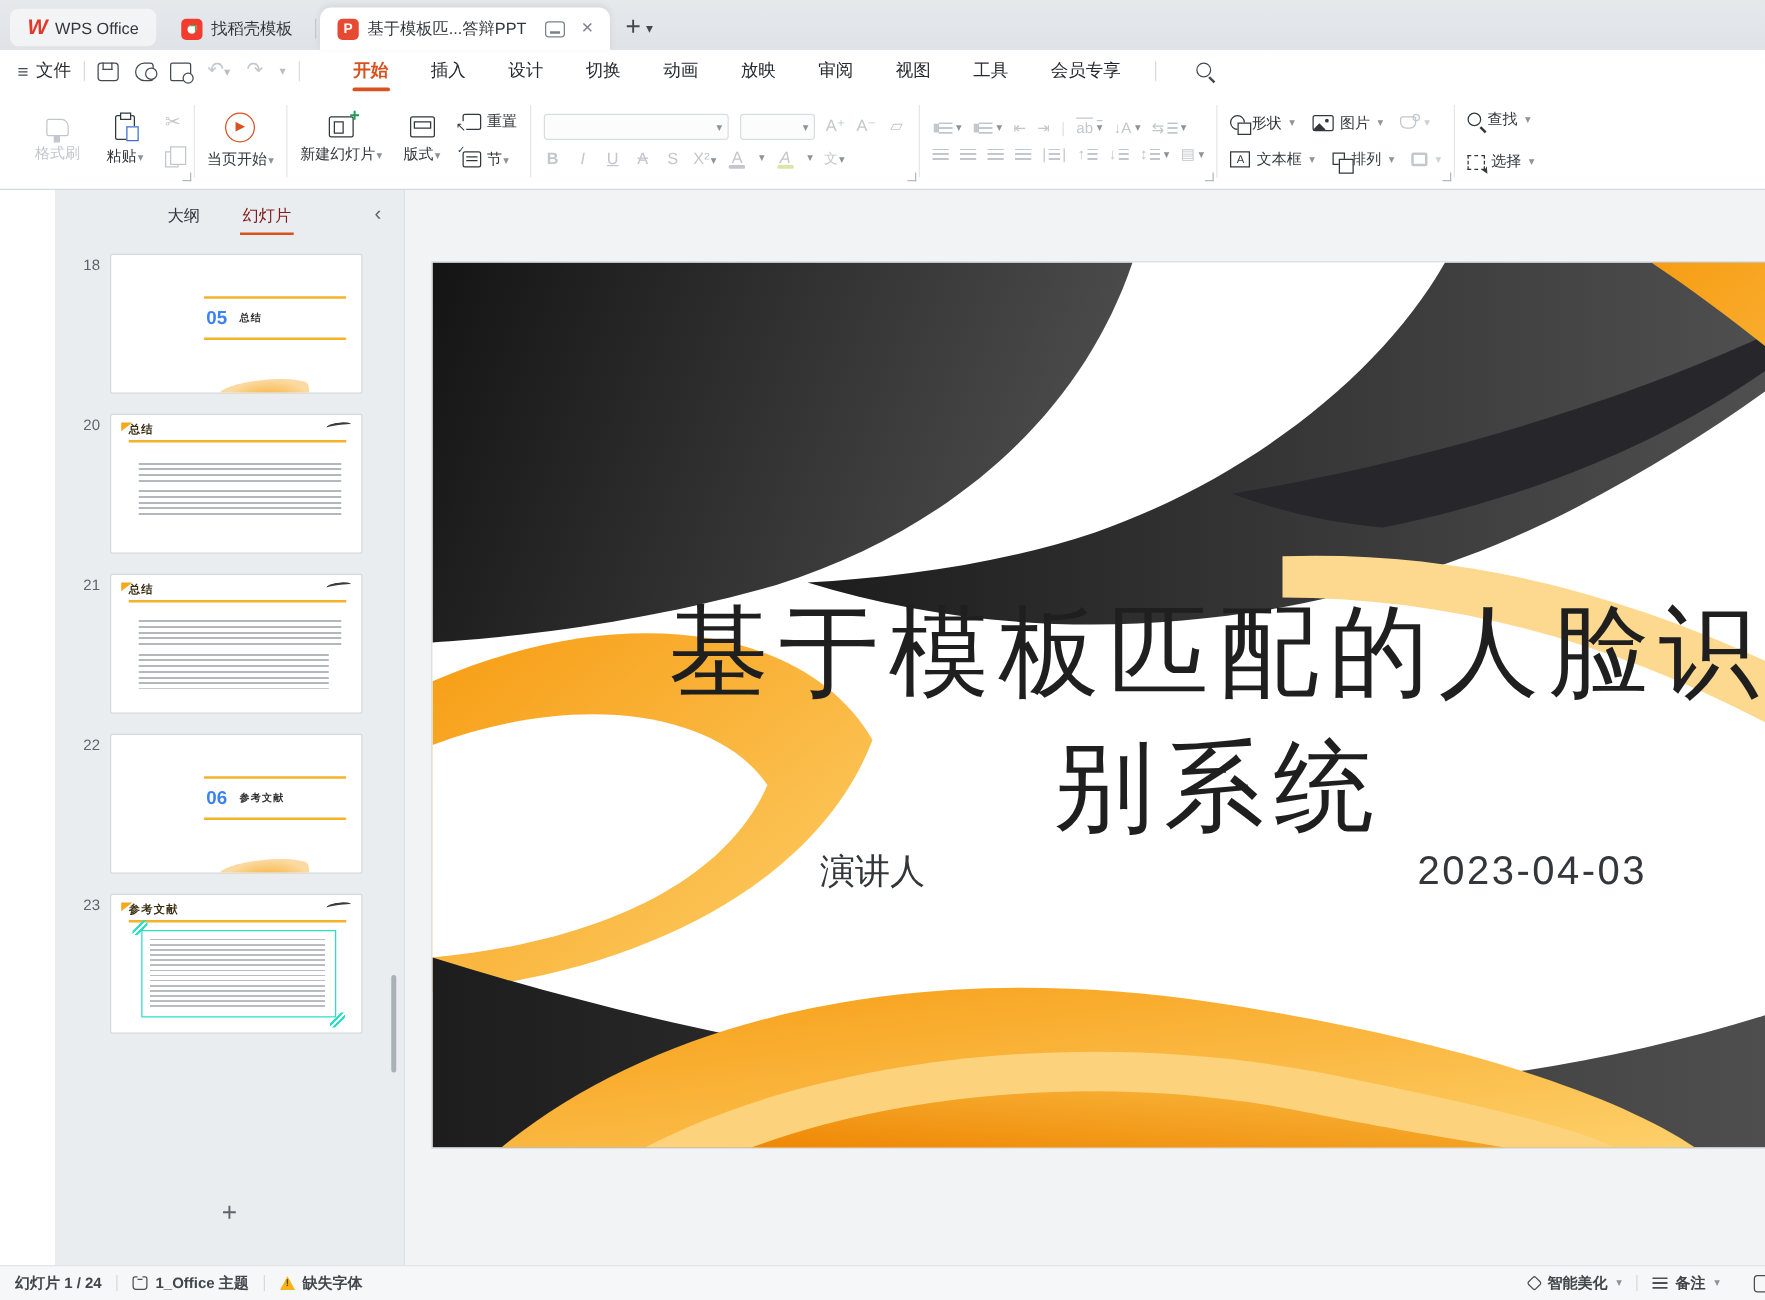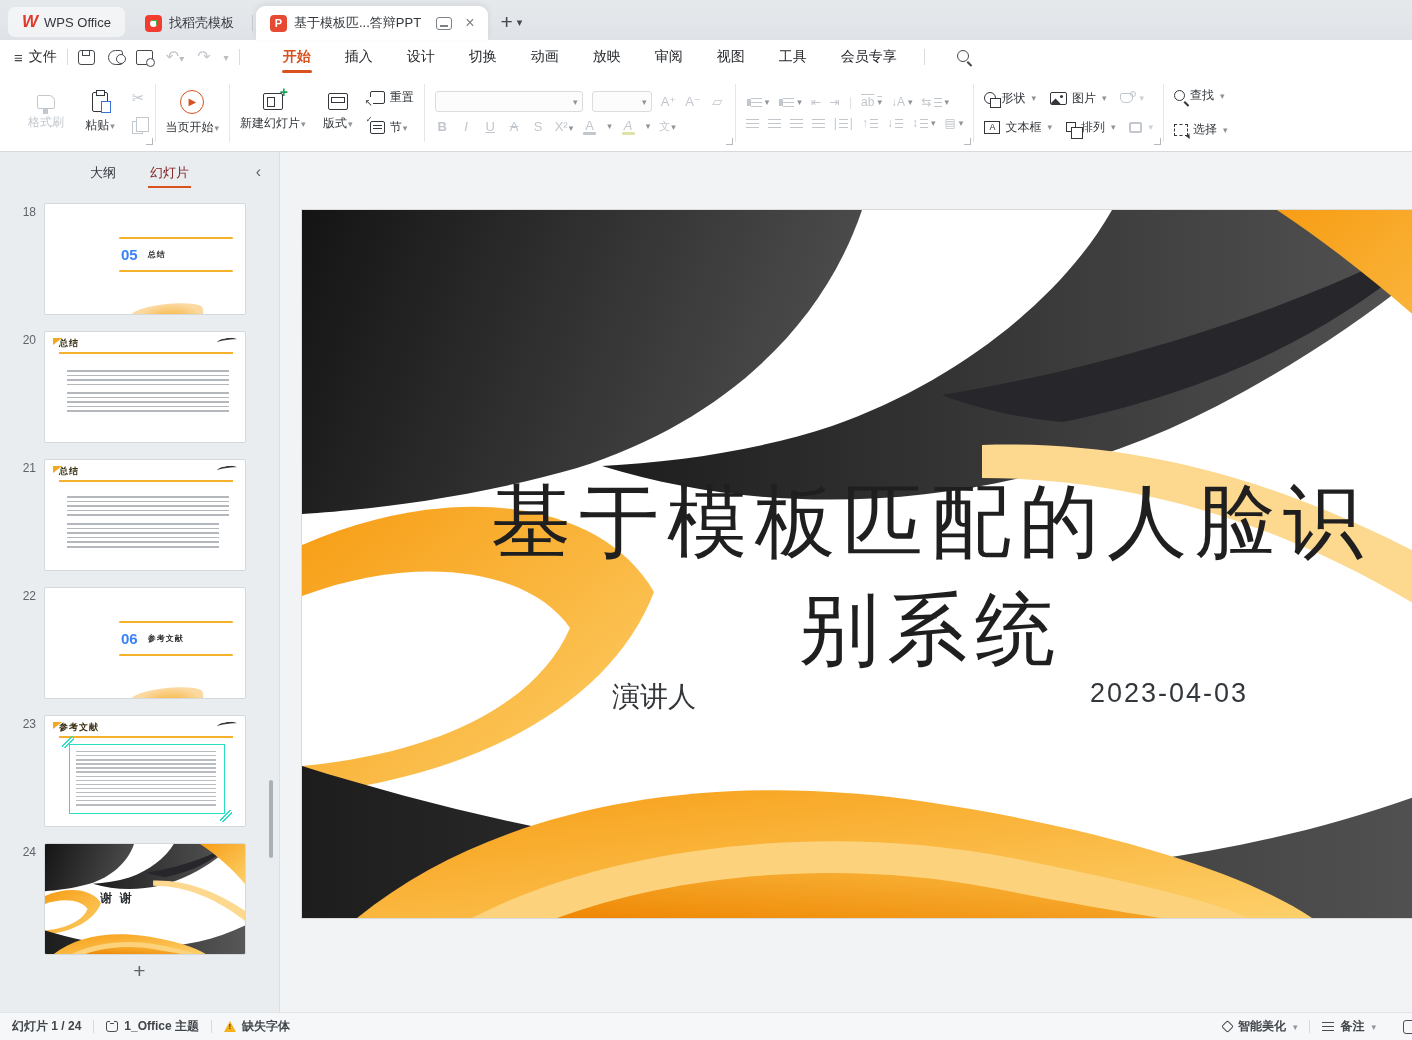--- a/index.html
+++ b/index.html
@@ -107,21 +107,21 @@
   .combo.size { width:60px; }
   .fi { font-size:13px; color:#c2c7cd; min-width:15px; text-align:center; }
   .fi.u { text-decoration:underline; } .fi.k { text-decoration:line-through; } .fi.i { font-style:italic; }
   .fi .bar { display:block; width:13px; height:3px; background:#c2c7cd; margin:-1px auto 0; border-radius:1px; }
   .pgrp { display:flex; flex-direction:column; gap:7px; }
   .pi { color:#c2c7cd; font-size:12px; display:inline-flex; align-items:center; gap:2px; }
   .i-lines { display:inline-block; width:13px; height:9px; background:repeating-linear-gradient(#c2c7cd 0 1.4px, transparent 1.4px 3.8px); }
   .i-lines.dots { box-shadow:-5px 0 0 -1px #c2c7cd; margin-left:5px; width:11px; }
 
   
-  .content { flex:1 1 auto; display:flex; min-height:0; }
+  .content { flex:1 1 auto; display:flex; min-height:0;margin-left:44px; }
   .sidepanel { width:280px; background:#eaedf0; border-right:1px solid #dcdfe2; position:relative; flex:0 0 auto; }
   .panel-tabs { height:42px; display:flex; align-items:center; justify-content:center; gap:30px; font-size:13px; color:#33373c; position:relative; }
   .ptab { padding:4px 2px; position:relative; }
   .ptab.active { color:#7f1d1d; }
   .ptab.active::after { content:""; position:absolute; left:0; right:0; bottom:-2px; height:2px; background:#d8511f; }
   .collapse { position:absolute; right:18px; top:11px; font-size:16px; color:#5f6469; }
   .thumbs { position:absolute; top:51px; left:0; right:0; display:flex; flex-direction:column; gap:16px; }
   .thumb-row { display:flex; gap:8px; padding-left:14px; }
   .thumb-num { width:22px; font-size:12px; color:#5f6469; text-align:right; padding-top:2px; flex:0 0 auto; }
   .thumb-card { width:202px; height:112px; background:#fff; border:1px solid #d6d9dc; border-radius:2px; position:relative; overflow:hidden; flex:0 0 auto; }
@@ -150,21 +150,21 @@
   .ty-text { position:absolute; left:0; right:28%; top:42%; text-align:center; font-size:12px; font-weight:bold; color:#26292d; letter-spacing:2px; }
   .add-row { position:absolute; bottom:28px; left:0; right:0; height:26px; display:flex; align-items:center; justify-content:center; font-size:21px; color:#5f6469; }
   .vscroll { position:absolute; right:6px; top:628px; width:4px; height:78px; border-radius:2px; background:#aab0b6; }
 
   
   .canvas { flex:1 1 auto; position:relative; background:#f2f3f5; overflow:hidden; }
   .slide { position:absolute; left:22px; top:58px; width:1258px; height:708px; background:#fff; box-shadow:0 0 0 1px #d8dadc; }
   .slide-art { position:absolute; inset:0; width:100%; height:100%; }
   .slide-title { position:absolute; left:0; right:0; top:258px; text-align:center; font-size:80px; line-height:108px; letter-spacing:8px; color:#1f1f1f; font-weight:500; }
   .slide-presenter { position:absolute; left:310px; top:468px; font-size:28px; color:#33373b; }
-  .slide-date { position:absolute; left:788px; top:468px; font-size:27px; letter-spacing:2px; color:#33373b; }
+  .slide-date { position:absolute; left:788px; top:468px; font-size:32px; letter-spacing:2px; color:#33373b; }
   .notesbar { position:absolute; left:0; right:0; bottom:0; height:28px; background:#edeff1; border-top:1px solid #d9dcdf; display:flex; align-items:center; padding-left:14px; font-size:13px; color:#a3a8ae; }
 
   
   .statusbar { height:28px; background:#f6f7f8; border-top:1px solid #e2e4e7; display:flex; align-items:center; font-size:12px; color:#41464b; padding:0 10px 0 12px; flex:0 0 auto; position:relative; }
   .sb-sep { width:1px; height:13px; background:#d7dadd; margin:0 12px; }
   .sb-item { display:flex; align-items:center; gap:6px;font-weight:bold; }
   .warn-tri { width:0; height:0; border-left:6px solid transparent; border-right:6px solid transparent; border-bottom:11px solid #f6b21b; position:relative; }
   .warn-tri::after { content:"!"; position:absolute; left:-1.5px; top:1px; font-size:8px; color:#5a4300; font-weight:bold; }
   .theme-ico { width:12px; height:11px; border:1.4px solid #4a4f54; border-radius:2px 2px 3px 3px; position:relative; }
   .theme-ico::after { content:""; position:absolute; left:2.5px; top:-2px; width:4px; height:3px; background:#f6f7f8; border-bottom:1.4px solid #4a4f54; }
@@ -516,29 +516,20 @@
             <div class="ct-title">参考文献</div>
             <div class="ct-underline"></div>
             <div class="selbox">
               <span class="handle tl"></span>
               <span class="handle br"></span>
               <div class="reftext"></div>
             </div>
           </div>
         </div>
 
-        <div class="thumb-row">
-          <span class="thumb-num">24</span>
-          <div class="thumb-card">
-            <svg class="thumb-art" preserveAspectRatio="none">
-                <use href="#cover-art"></use>
-              </svg>
-            <div class="ty-text">谢 谢</div>
-          </div>
-        </div>
       </div>
 
       <div class="vscroll"></div>
       <div class="add-row">+</div>
     </div>
 
     <div class="canvas">
       <div class="slide">
         <svg class="slide-art" preserveAspectRatio="none">
             <use href="#cover-art"></use>

